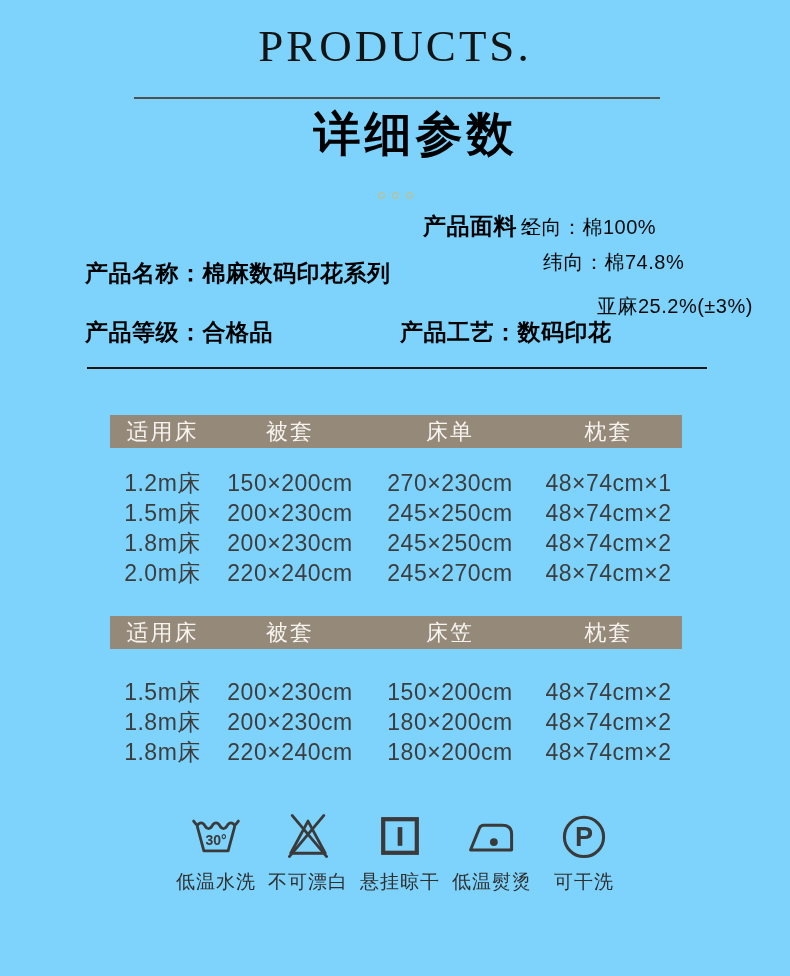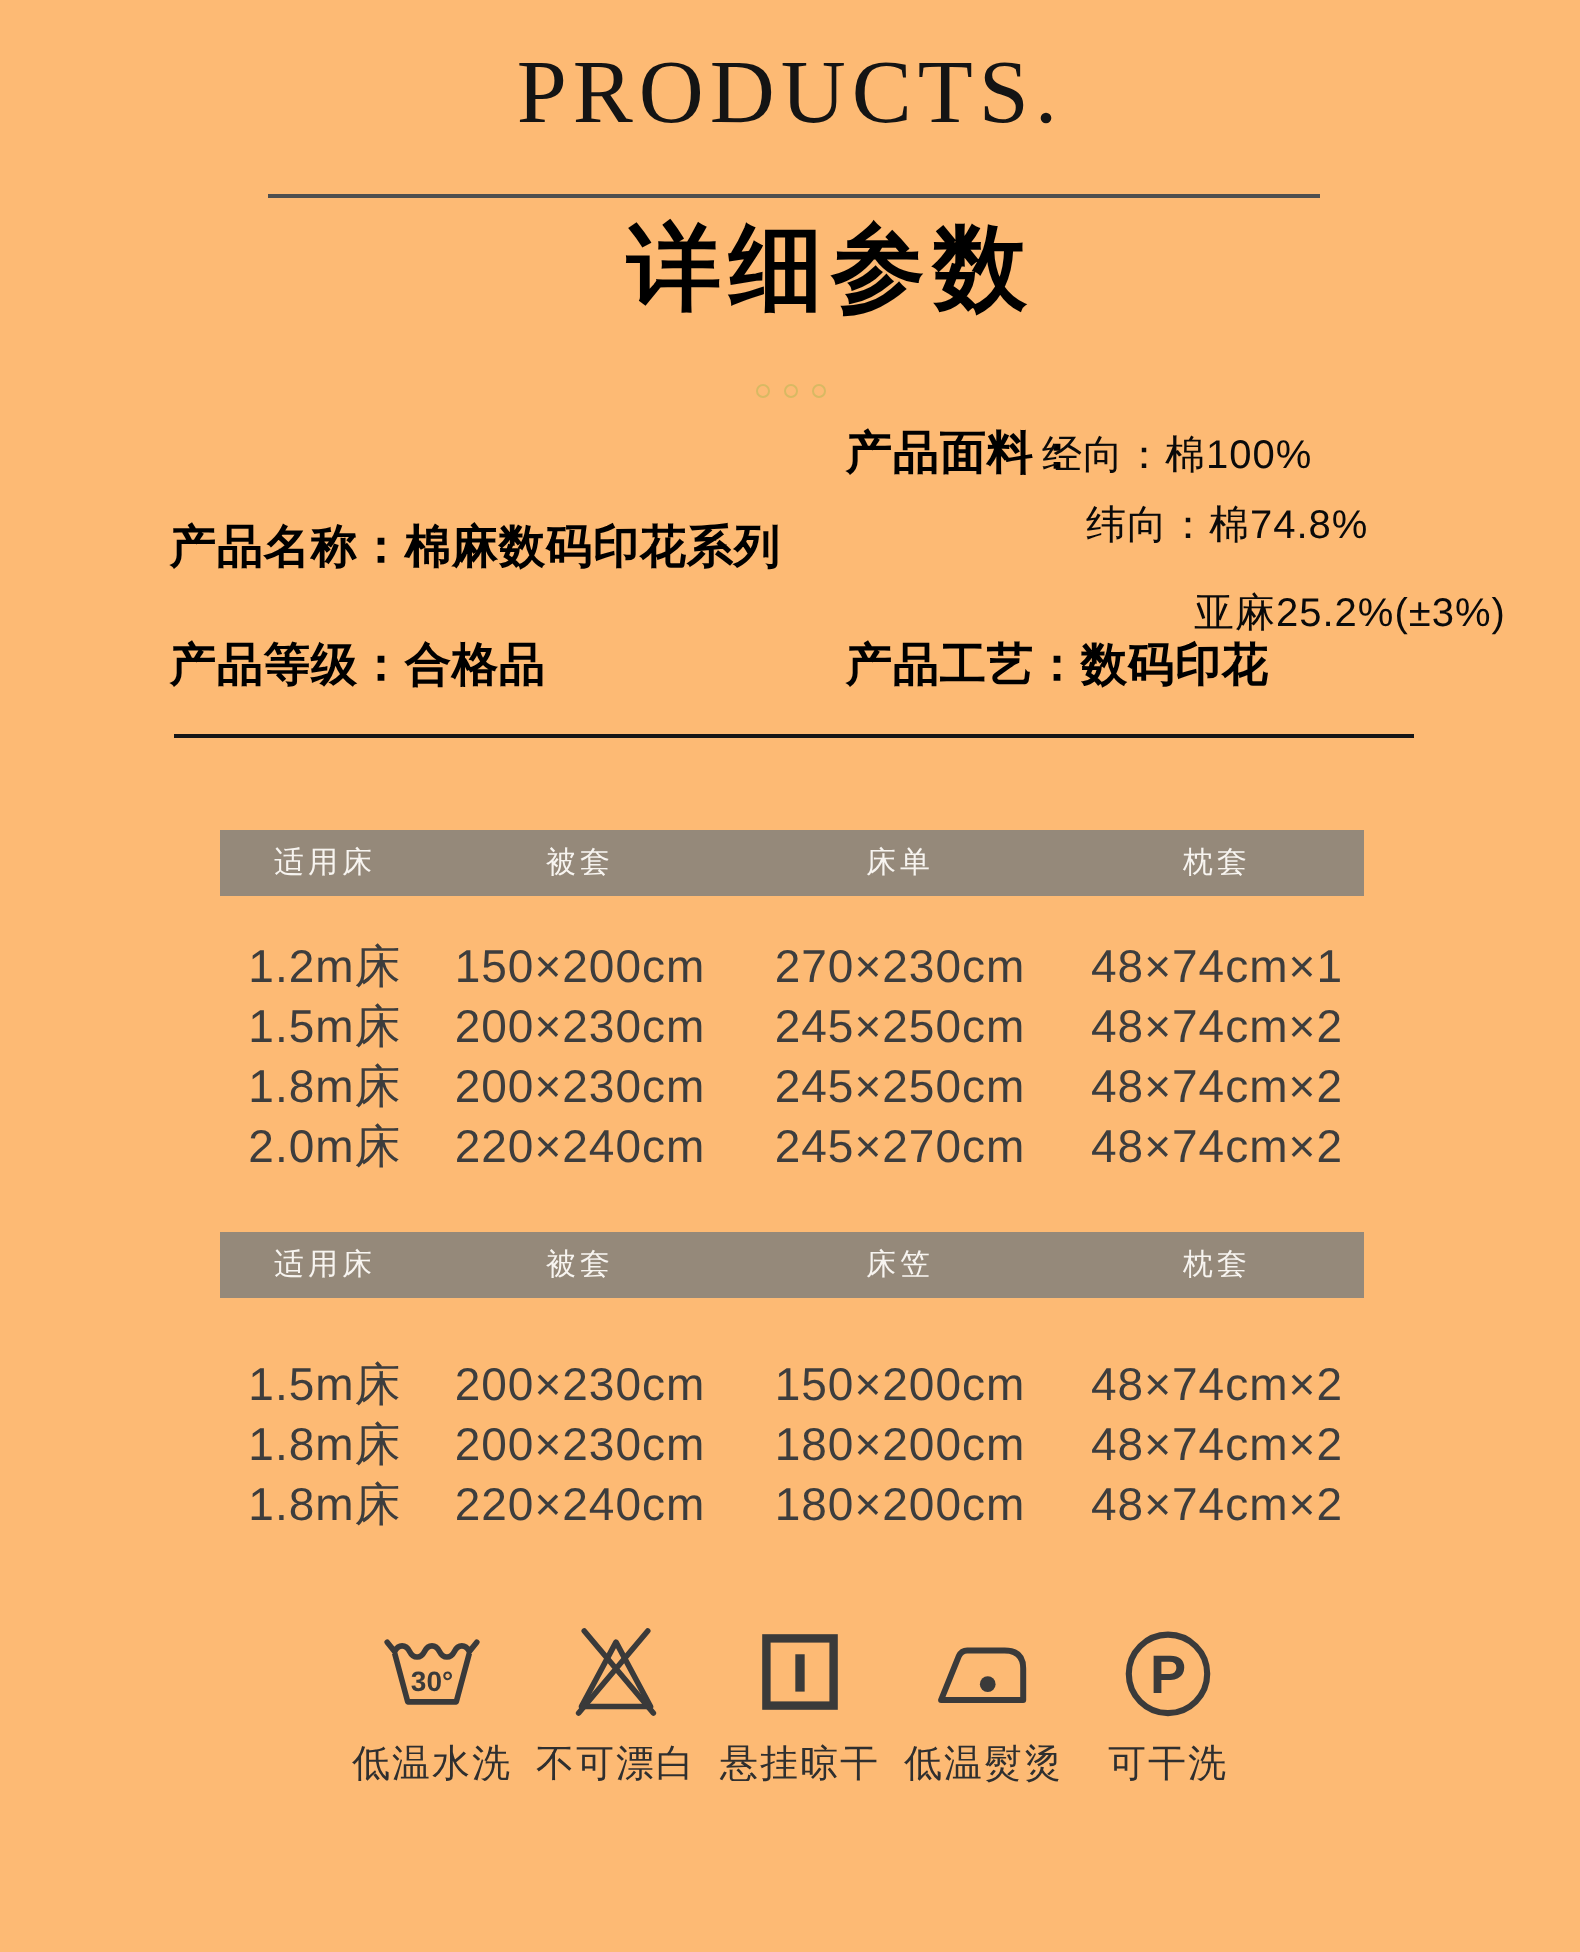--- a/index.html
+++ b/index.html
@@ -1,17 +1,17 @@
 <!DOCTYPE html>
 <html><head>
 <meta charset="utf-8">
 <style>
   html,body { margin:0; padding:0; background:#ffffff; }
   .page {
-    position:relative; width:790px; height:976px; background:#fdba74;
+    position:relative; width:790px; height:976px; background:#7dd3fc;
     font-family:"Liberation Sans", sans-serif; overflow:hidden;
   }
   .brand {
     position:absolute; top:20px; left:0; right:0; text-align:center;
     font-family:"Liberation Serif", serif; font-size:45px; font-weight:500;
     color:#141414; letter-spacing:3px;
   }
   .divider-top { position:absolute; top:97px; left:134px; width:526px; height:2px; background:#4f4f4f; }
   .page-title {
     position:absolute; top:103px; left:0; right:0; text-align:center;
@@ -23,21 +23,21 @@
   .info-line { position:absolute; font-size:23px; font-weight:700; color:#000; letter-spacing:0.5px; white-space:nowrap; }
   .fabric-val { position:absolute; font-size:20px; font-weight:500; color:#0a0a0a; letter-spacing:0.5px; white-space:nowrap; }
 
   .divider-mid { position:absolute; top:367px; left:87px; width:620px; height:2px; background:#161616; }
 
   .size-table { position:absolute; left:110px; width:572px; }
   .t-head {
     display:grid; grid-template-columns:105px 150px 170px 147px;
     background:#95897a; height:33px; align-items:center;
   }
-  .t-hcell { color:#f7f4f0; font-size:15px; text-align:center; letter-spacing:2px; }
+  .t-hcell { color:#f7f4f0; font-size:22px; text-align:center; letter-spacing:2px; }
   .t-body.gap1 { margin-top:20px; }
   .t-body.gap2 { margin-top:28px; }
   .t-row { display:grid; grid-template-columns:105px 150px 170px 147px; height:30px; align-items:center; }
   .t-cell { text-align:center; font-size:23px; color:#3d3d3d; letter-spacing:0.5px; white-space:nowrap; }
 
   .care-row { position:absolute; top:808px; left:158px; width:484px; display:flex; justify-content:center; }
   .care-item { width:92px; display:flex; flex-direction:column; align-items:center; }
   .care-item svg { width:56px; height:56px; display:block; }
   .care-label { margin-top:5px; font-size:19px; color:#2f2f2f; letter-spacing:1px; white-space:nowrap; }
 </style>
@@ -61,21 +61,21 @@
   </div>
 
   <div class="info-line" style="top:211px; left:423px;">产品面料：</div>
   <div class="fabric-val" style="top:214px; left:521px;">经向：棉100%</div>
   <div class="fabric-val" style="top:249px; left:543px;">纬向：棉74.8%</div>
   <div class="fabric-val" style="top:293px; left:597px;">亚麻25.2%(±3%)</div>
 
   <div class="info-line" style="top:317px; left:85px;">
     <span>产品等级：</span><span>合格品</span>
   </div>
-  <div class="info-line" style="top:317px; left:423px;">
+  <div class="info-line" style="top:317px; left:400px;">
     <span>产品工艺：</span><span>数码印花</span>
   </div>
 
   <div class="divider-mid"></div>
 
   <div class="size-table" style="top:415px;">
     <div class="t-head">
         <div class="t-hcell">适用床</div>
         <div class="t-hcell">被套</div>
         <div class="t-hcell">床单</div>

